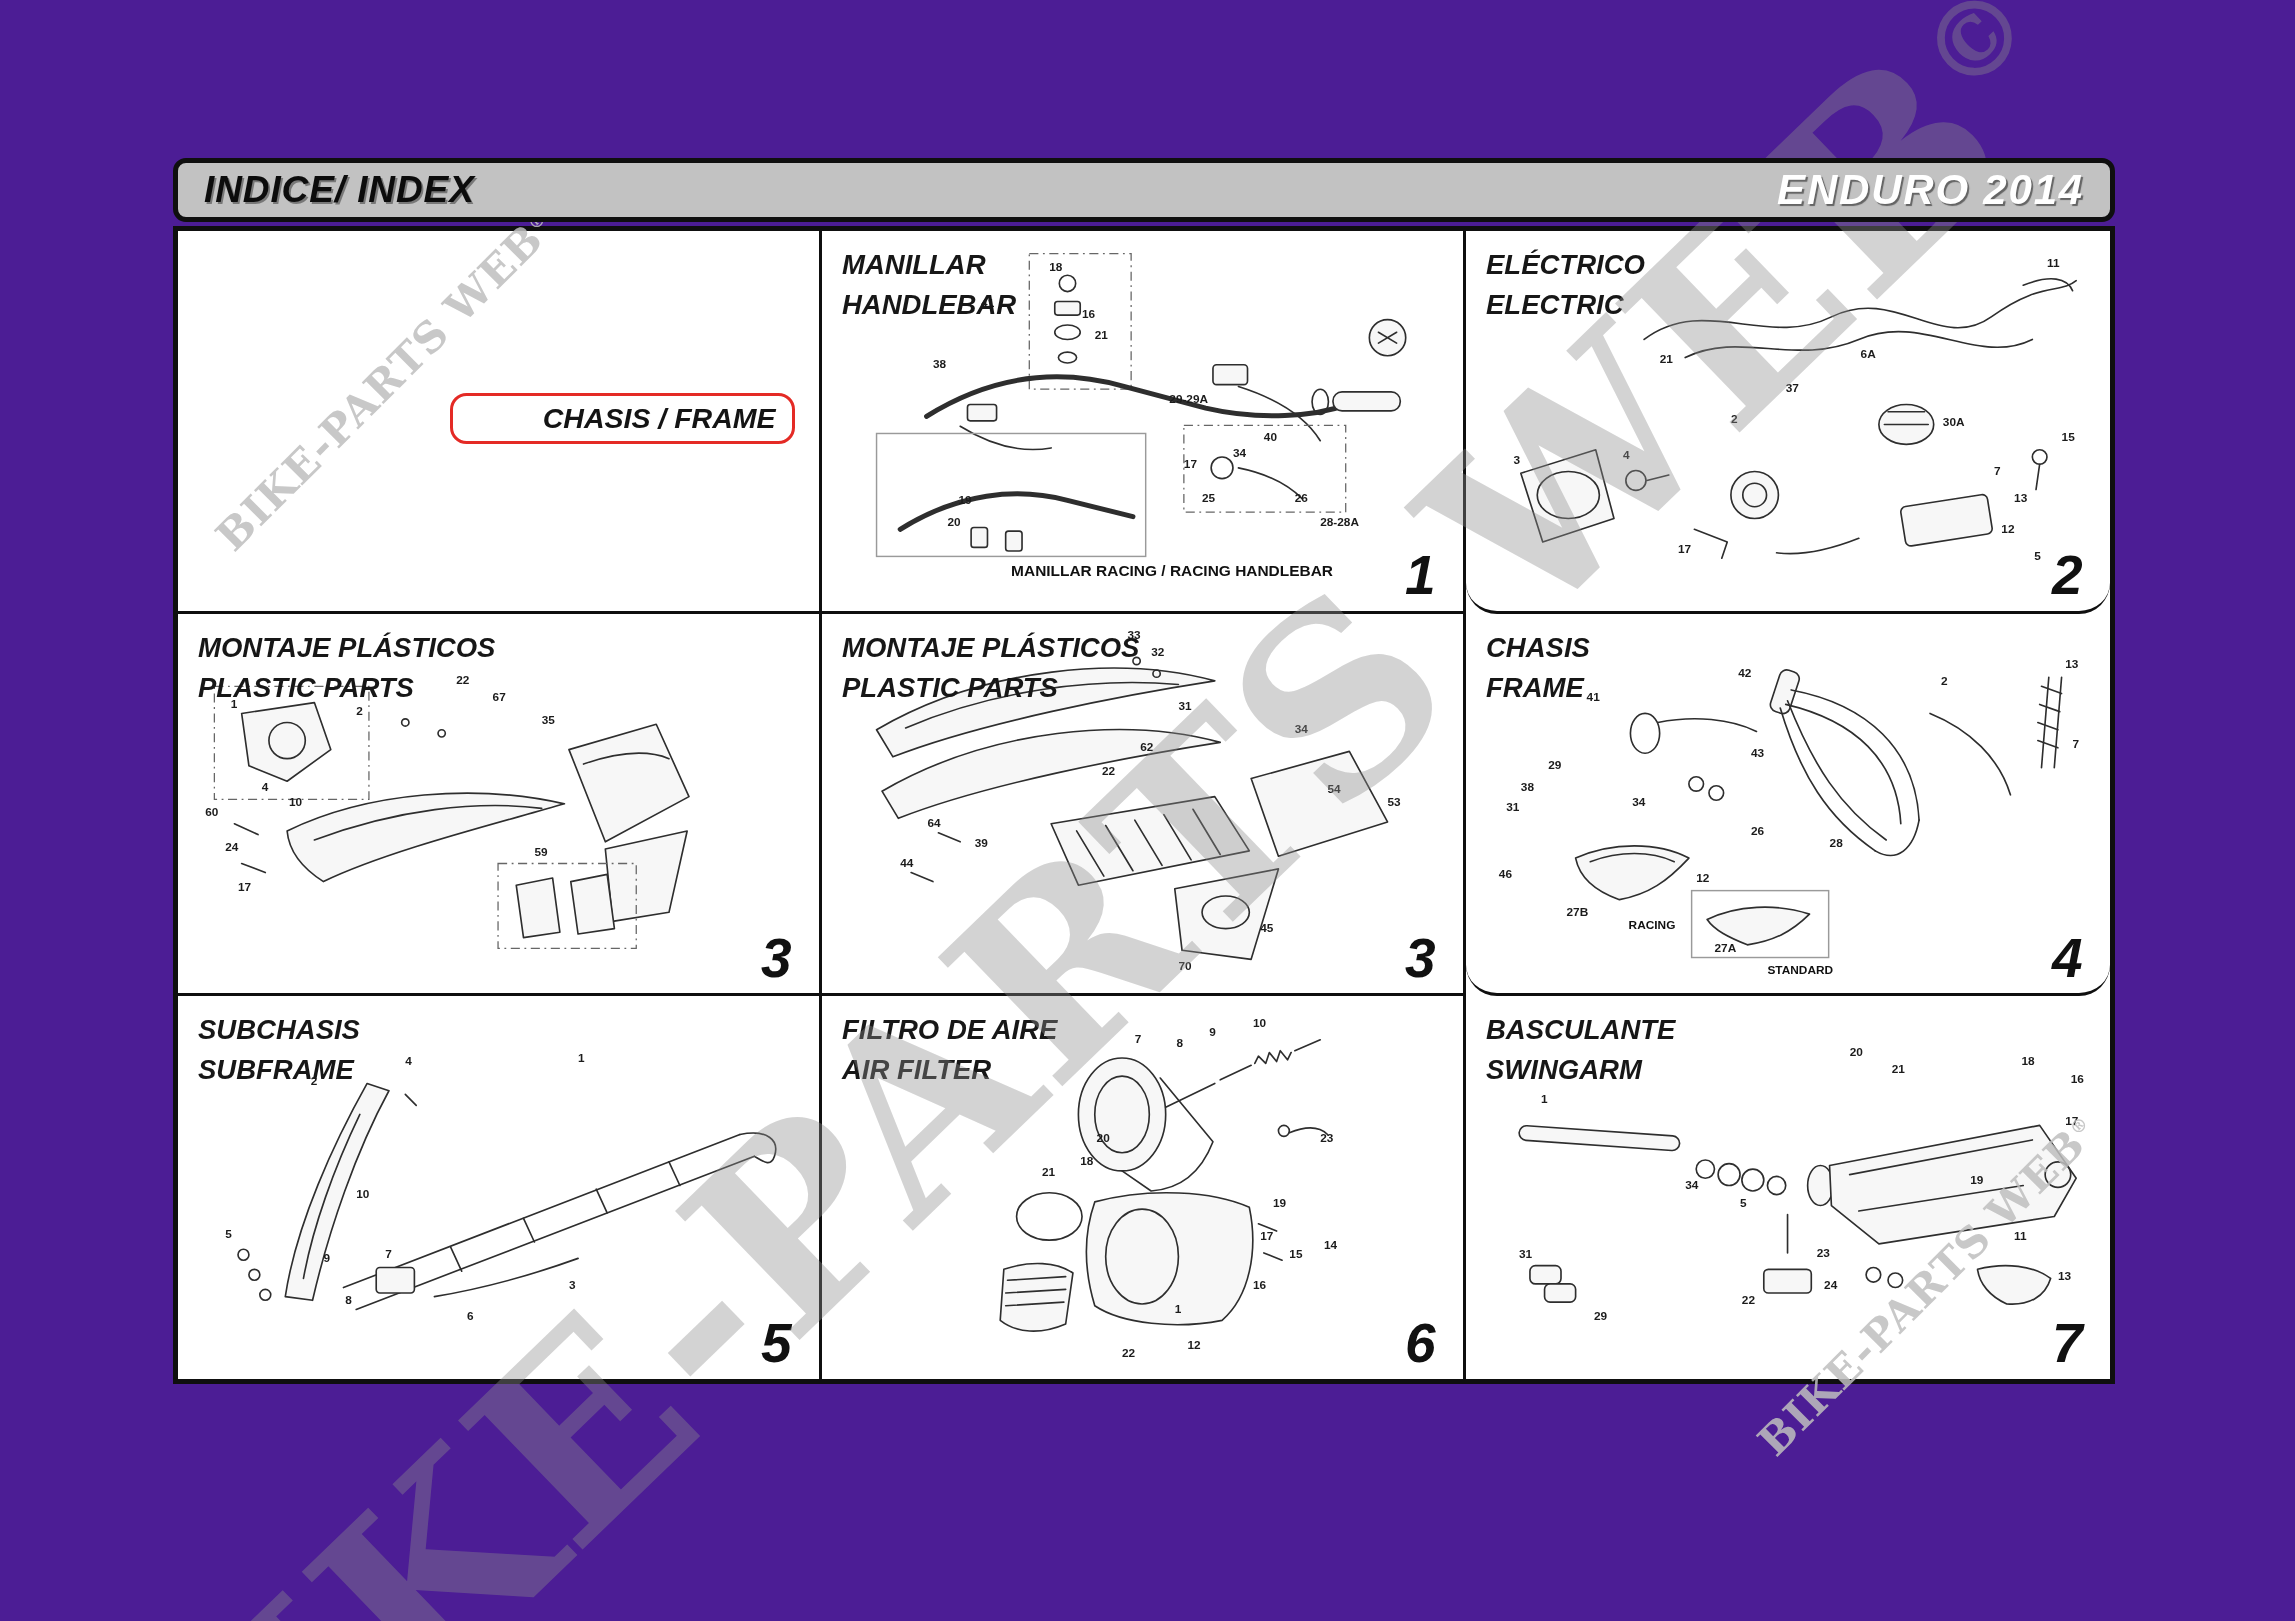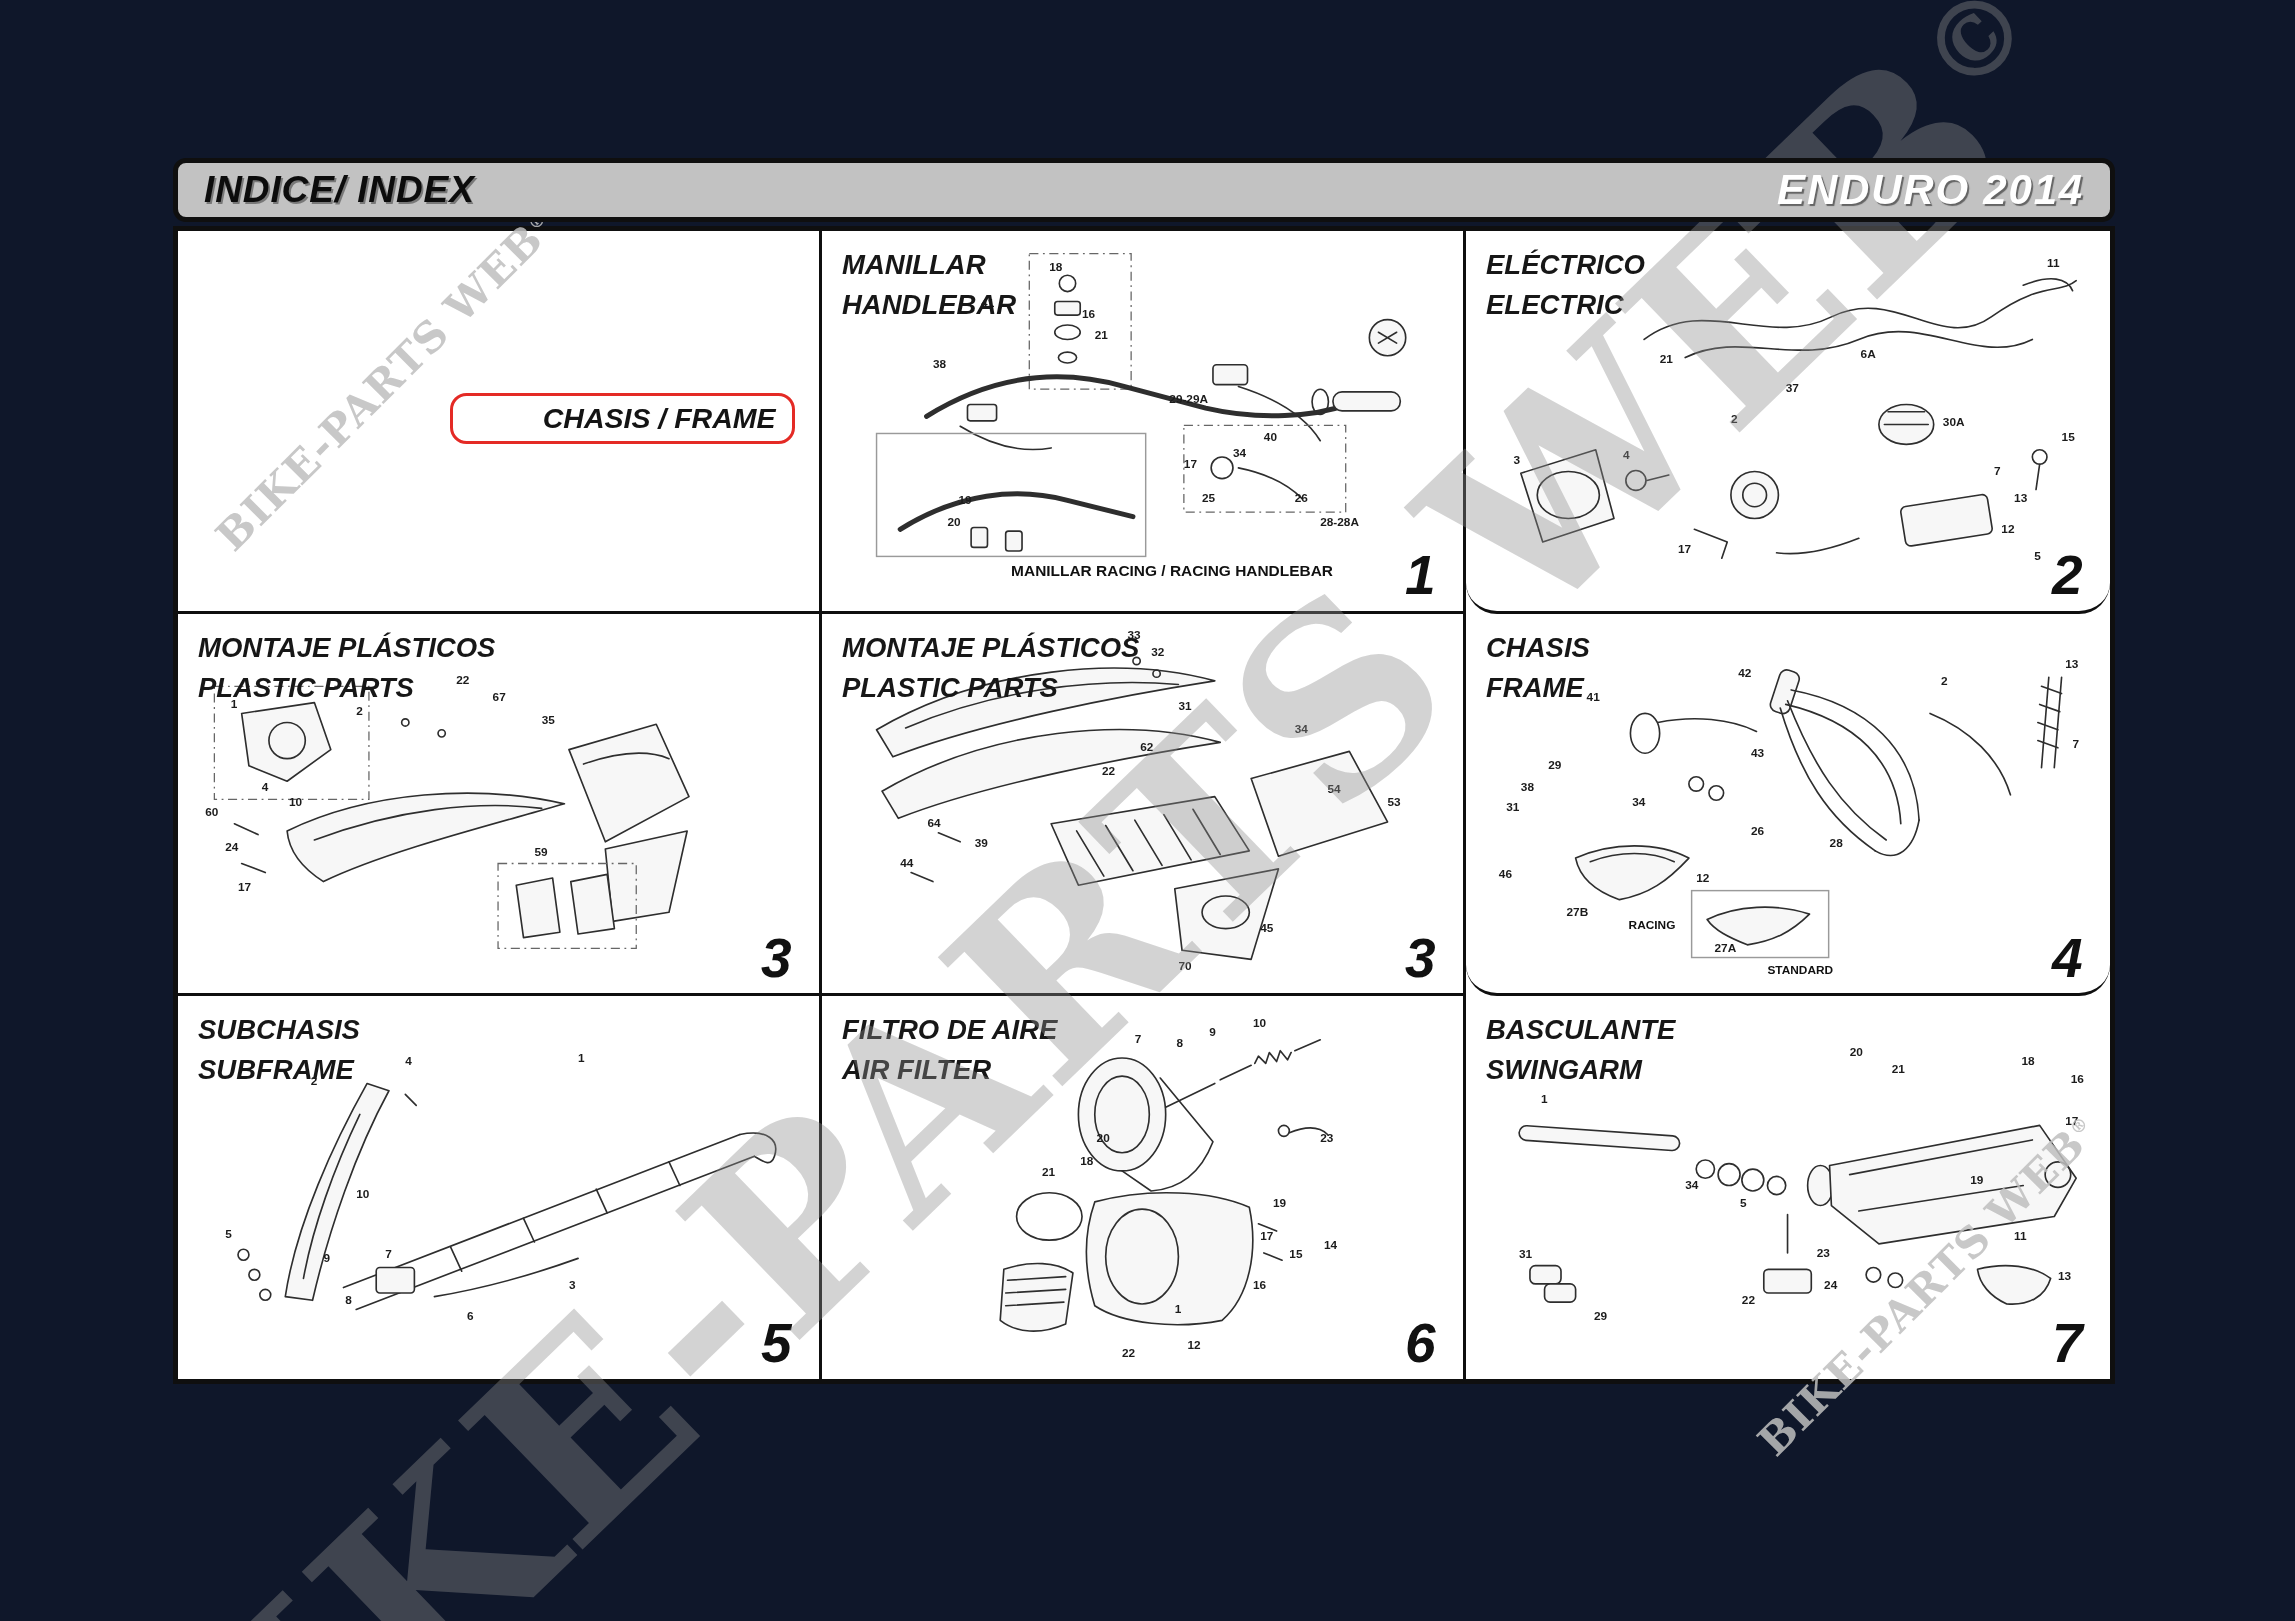--- a/index.html
+++ b/index.html
@@ -1,16 +1,16 @@
 <!DOCTYPE html>
 <html style="font-size:14.7px"><head>
 <meta charset="utf-8">
 <style>
   html,body{margin:0;padding:0;background:#e9e9e9;}
-  .sheet{position:relative;width:2296px;height:1622px;background:#0f172a;
+  .sheet{position:relative;width:2296px;height:1622px;background:#4c1d95;
          font-family:"Liberation Sans",sans-serif;overflow:hidden;}
 
   
   .titlebar{position:absolute;left:173px;top:158px;width:1942px;height:64px;
             background:#c2c2c2;border:5.5px solid #0f0f0f;border-radius:13px;
             box-sizing:border-box;display:flex;align-items:center;
             justify-content:space-between;padding:0 26px;z-index:10;}
   .titlebar .lefttxt{font-size:37px;font-weight:bold;font-style:italic;color:#0c0c0c;
             text-shadow:1.8px 1.8px 0 rgba(60,60,60,.55);letter-spacing:0.9px;}
   .titlebar .righttxt{font-size:42px;font-weight:bold;font-style:italic;color:#ffffff;

